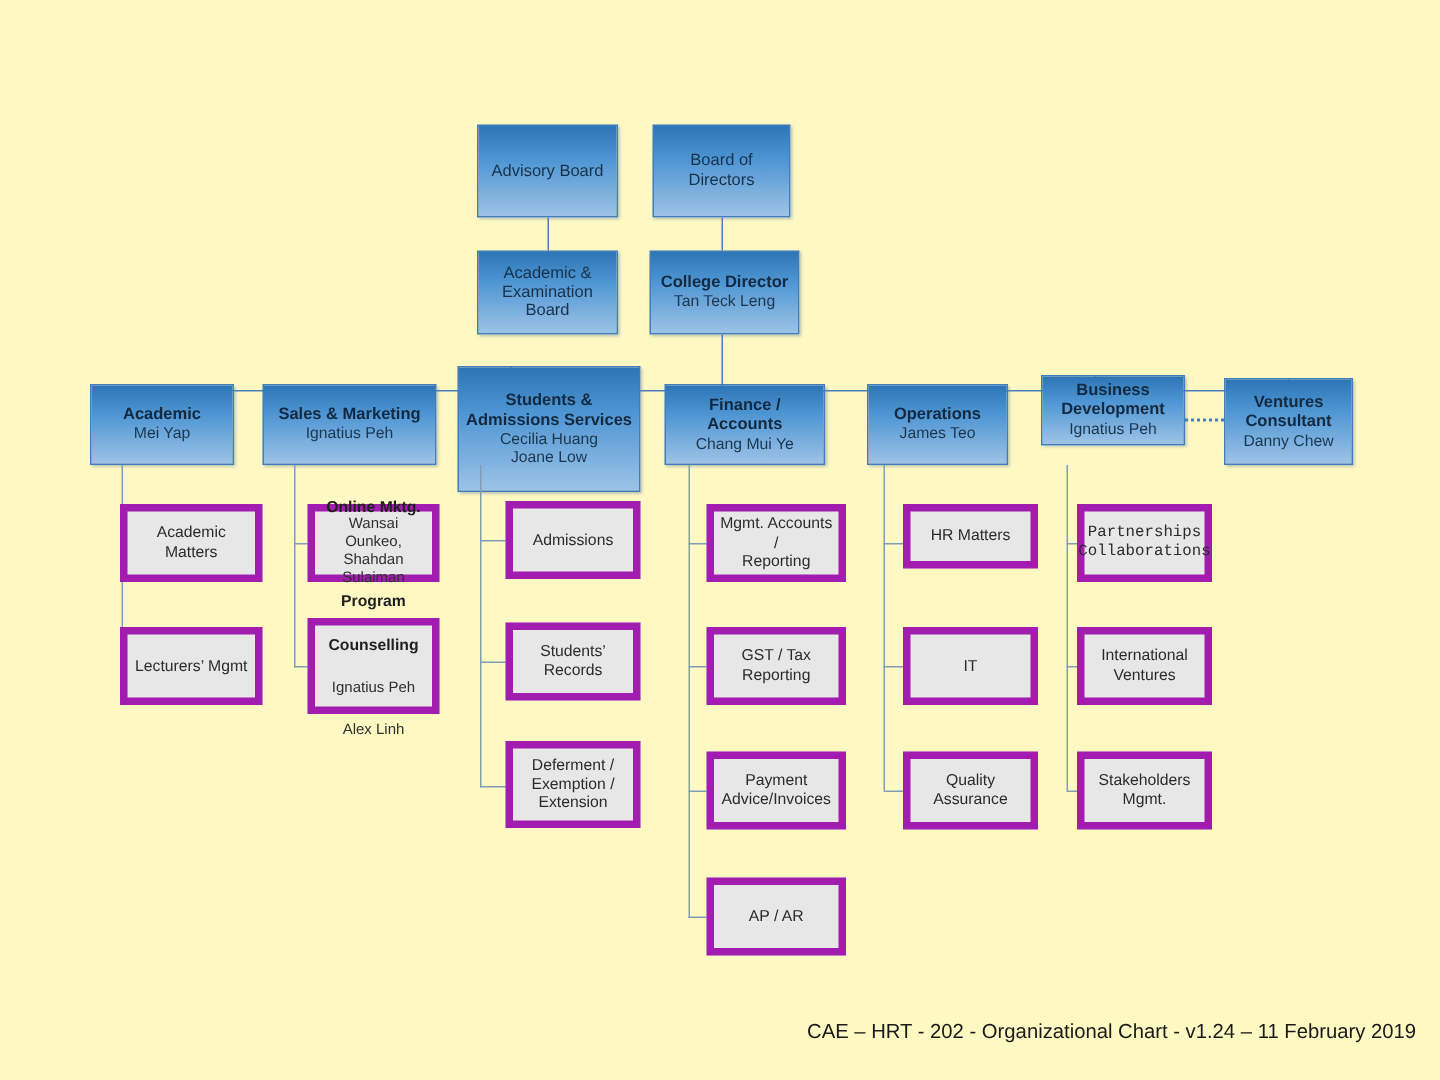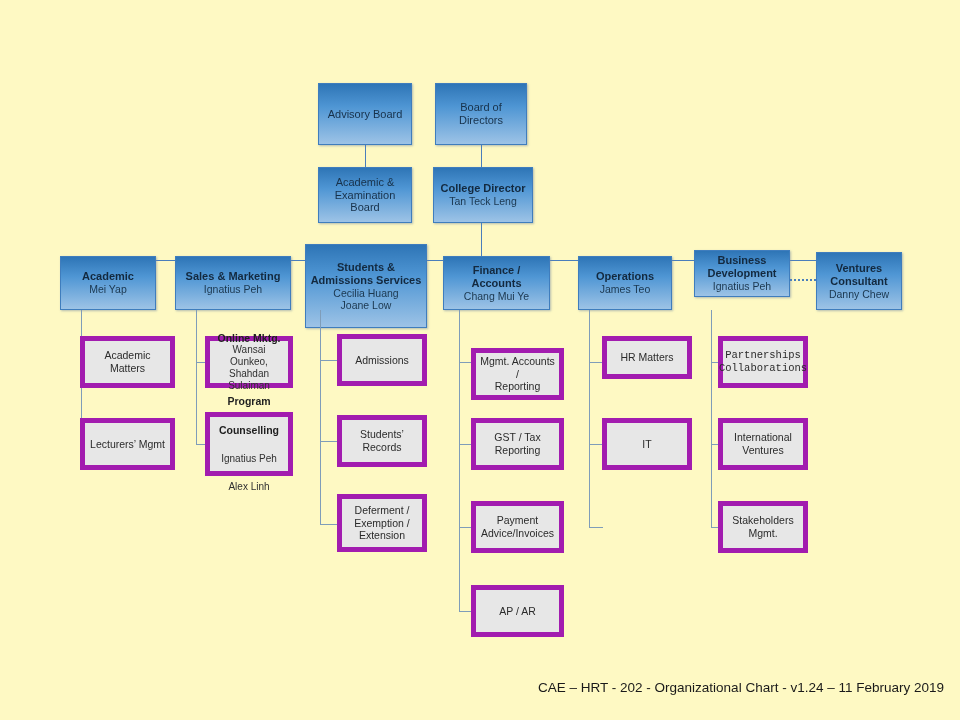--- a/index.html
+++ b/index.html
@@ -220,21 +220,21 @@
     <div class="plain">Exemption /</div>
     <div class="plain">Extension</div>
   </div>
 
   <div class="conn v sub" style="left:459px; top:310px; height:302px;"></div>
   <div class="conn h sub" style="left:459px; top:362px; width:13px;"></div>
   <div class="conn h sub" style="left:459px; top:444px; width:13px;"></div>
   <div class="conn h sub" style="left:459px; top:527px; width:13px;"></div>
   <div class="conn h sub" style="left:459px; top:611px; width:13px;"></div>
 
-  <div class="leaf" style="left:471px; top:336px; width:93px; height:52px;margin-top:12px;">
+  <div class="leaf" style="left:471px; top:336px; width:93px; height:52px;">
     <div class="plain">Mgmt. Accounts /</div>
     <div class="plain">Reporting</div>
   </div>
   <div class="leaf" style="left:471px; top:418px; width:93px; height:52px;">
     <div class="plain">GST / Tax</div>
     <div class="plain">Reporting</div>
   </div>
   <div class="leaf" style="left:471px; top:501px; width:93px; height:52px;">
     <div class="plain">Payment</div>
     <div class="plain">Advice/Invoices</div>
@@ -247,20 +247,23 @@
   <div class="conn h sub" style="left:589px; top:362px; width:14px;"></div>
   <div class="conn h sub" style="left:589px; top:444px; width:14px;"></div>
   <div class="conn h sub" style="left:589px; top:527px; width:14px;"></div>
 
   <div class="leaf" style="left:602px; top:336px; width:90px; height:43px;">
     <div class="plain">HR Matters</div>
   </div>
   <div class="leaf" style="left:602px; top:418px; width:90px; height:52px;">
     <div class="plain">IT</div>
   </div>
+  <div class="leaf" style="left:602px; top:501px; width:90px; height:52px;">
+    <div class="plain">Quality Assurance</div>
+  </div>
 
   <div class="conn v sub" style="left:711px; top:310px; height:217px;"></div>
   <div class="conn h sub" style="left:711px; top:362px; width:8px;"></div>
   <div class="conn h sub" style="left:711px; top:444px; width:8px;"></div>
   <div class="conn h sub" style="left:711px; top:527px; width:8px;"></div>
 
   <div class="leaf" style="left:718px; top:336px; width:90px; height:52px;font-family:Liberation Mono, monospace;">
     <div class="plain">Partnerships</div>
     <div class="plain">Collaborations</div>
   </div>

